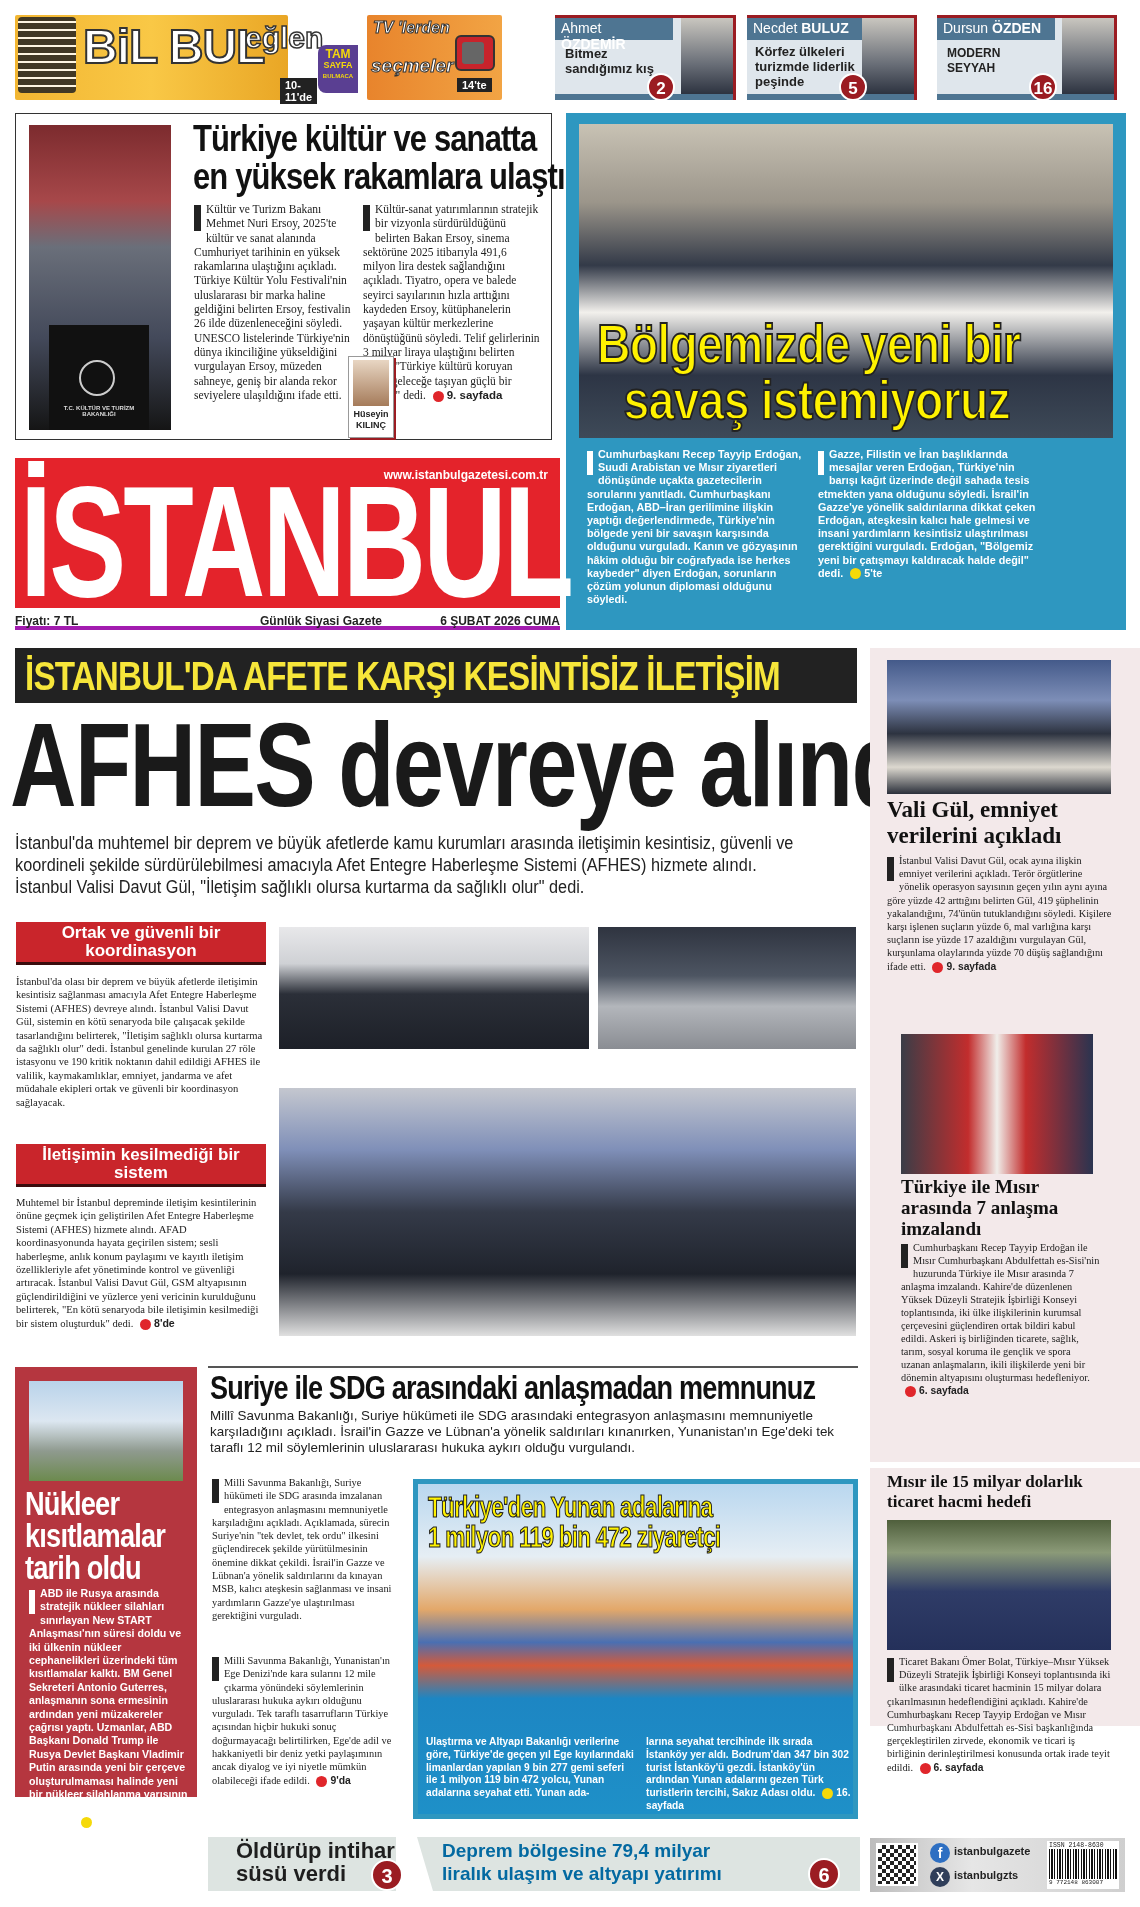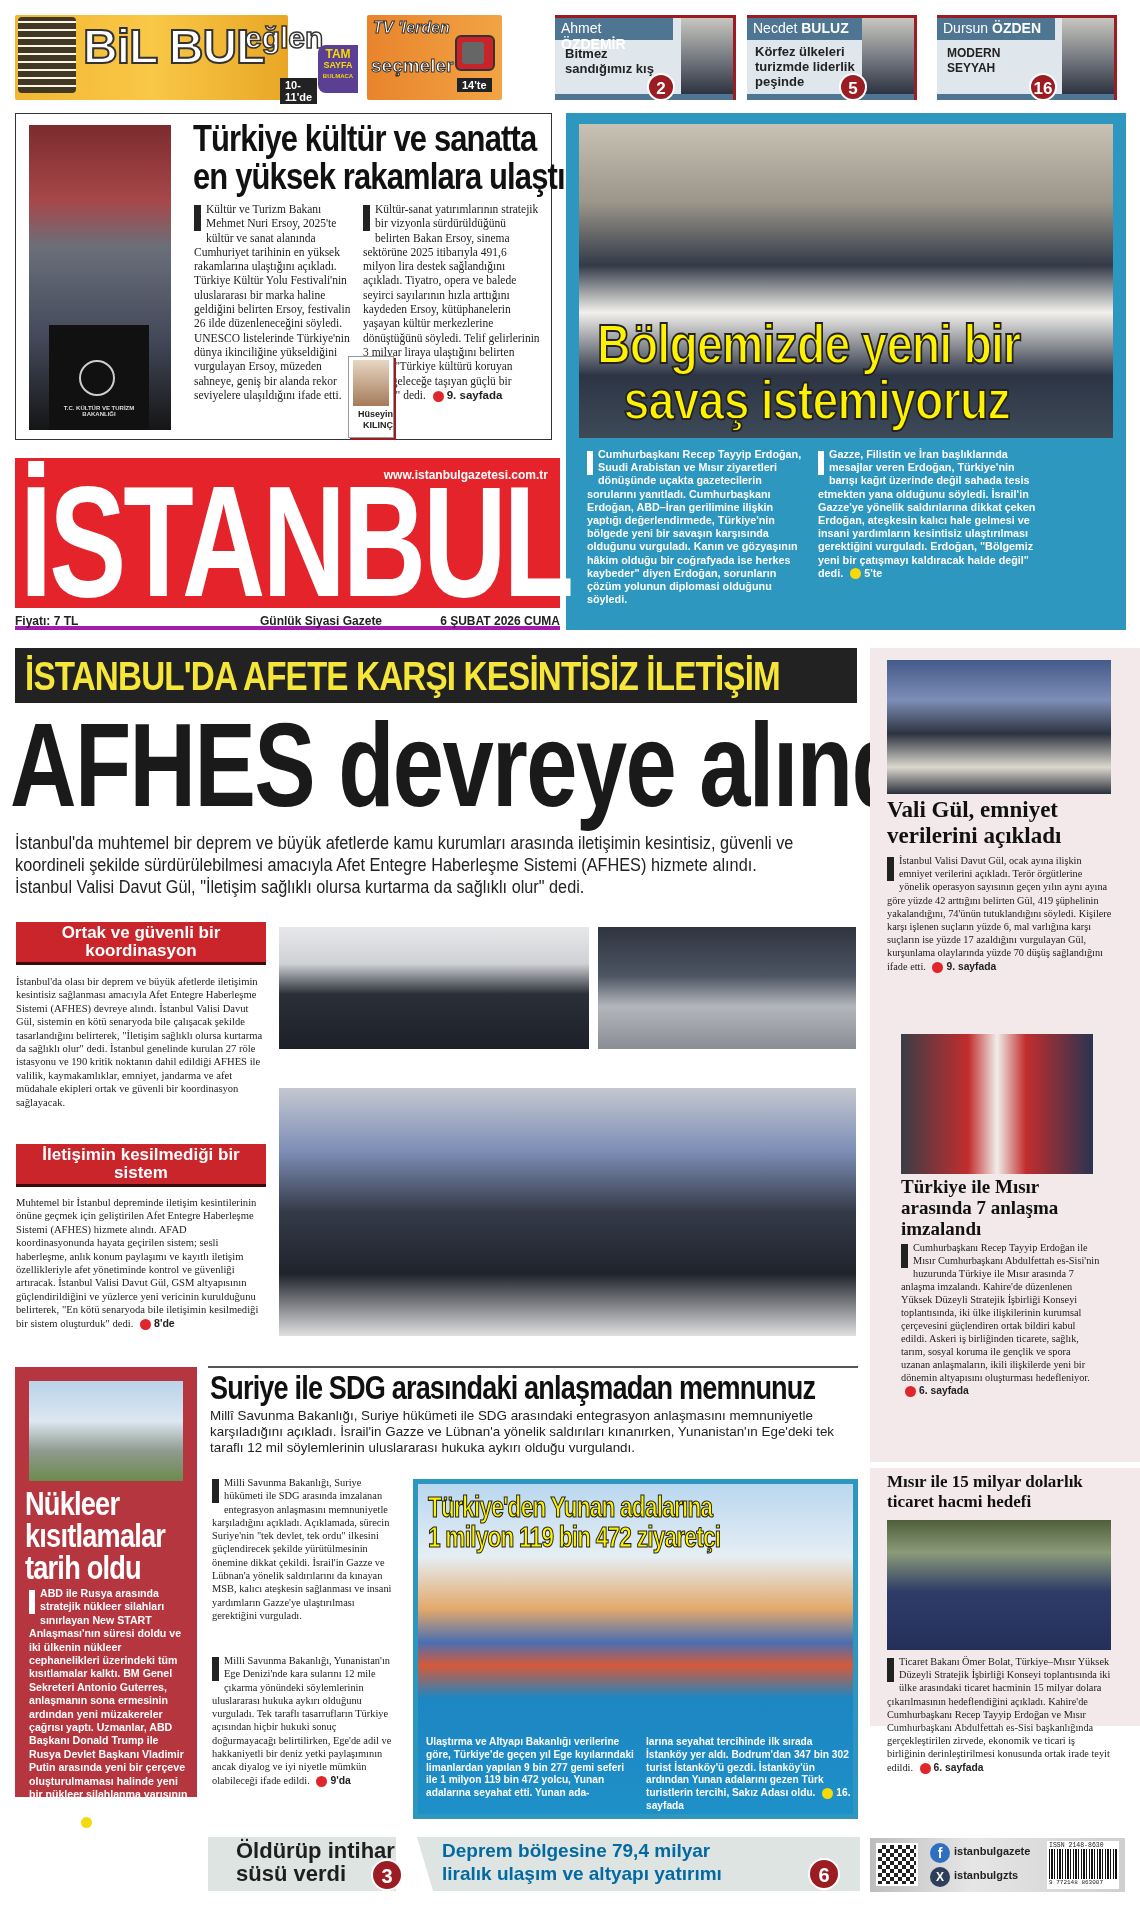--- a/index.html
+++ b/index.html
@@ -36,21 +36,21 @@
   <div class="abs" style="left:303px;top:30px;width:40px;height:48px;background:#5a3f92;border-radius:8px 0 0 8px;color:#f5d90a;font-weight:bold;text-align:center;font-size:9px;line-height:11px;padding-top:4px">
     <div style="font-size:12px">TAM</div>
     <div>SAYFA</div>
     <div style="font-size:6px">BULMACA</div>
   </div>
   <div class="abs" style="left:265px;top:63px;background:#222;color:#fff;font-size:11px;font-weight:bold;padding:1px 5px">10-11'de</div>
 </div>
 
 <div class="abs promo-tv">
   <div class="abs" style="left:6px;top:4px;font-size:16px;font-weight:bold;font-style:italic;color:#fff;-webkit-text-stroke:1px #333">TV 'lerden</div>
-  <div class="abs" style="left:4px;top:40px;font-size:19px;font-weight:bold;color:#fff;-webkit-text-stroke:1px #333">seçmeler</div>
+  <div class="abs" style="left:4px;top:40px;font-size:19px;font-weight:bold;font-style:italic;color:#fff;-webkit-text-stroke:1px #333">seçmeler</div>
   <div class="abs" style="left:88px;top:20px;width:40px;height:36px;background:#c8232b;border-radius:6px;border:2px solid #333">
     <div style="margin:5px;width:22px;height:22px;background:#666;border-radius:3px"></div>
   </div>
   <div class="abs" style="left:90px;top:63px;background:#222;color:#fff;font-size:11px;font-weight:bold;padding:1px 5px">14'te</div>
 </div>
 
 <div class="abs col-card" style="left:555px;width:181px">
   <div class="col-head"><span style="font-weight:normal">Ahmet</span> <b>ÖZDEMİR</b></div>
   <div class="col-title">Bitmez sandığımız kış</div>
   <div class="col-photo"></div>
@@ -77,21 +77,21 @@
     <div class="abs" style="left:20px;top:200px;width:100px;height:105px;background:#111"></div>
     <div class="abs" style="left:50px;top:235px;width:36px;height:36px;border:2px solid #ccc;border-radius:50%"></div>
     <div class="abs" style="left:22px;top:280px;width:96px;color:#ddd;font-size:6px;font-weight:bold;text-align:center">T.C. KÜLTÜR VE TURİZM BAKANLIĞI</div>
   </div>
   <div class="abs cond" style="left:177px;top:6px;font-size:36px;line-height:38px;color:#111;transform:scaleX(.86)">
     <div>Türkiye kültür ve sanatta</div>
     <div>en yüksek rakamlara ulaştı</div>
   </div>
   <div class="abs body-serif" style="left:178px;top:88px;width:158px;font-size:11.5px;line-height:14.3px"><span class="bar"></span><span>Kültür ve Turizm Bakanı Mehmet Nuri Ersoy, 2025'te kültür ve sanat alanında Cumhuriyet tarihinin en yüksek rakamlarına ulaştığını açıkladı. Türkiye Kültür Yolu Festivali'nin uluslararası bir marka haline geldiğini belirten Ersoy, festivalin 26 ilde düzenleneceğini söyledi. UNESCO listelerinde Türkiye'nin dünya ikinciliğine yükseldiğini vurgulayan Ersoy, müzeden sahneye, geniş bir alanda rekor seviyelere ulaşıldığını ifade etti.</span></div>
   <div class="abs body-serif" style="left:347px;top:88px;width:178px;font-size:11.5px;line-height:14.3px;text-indent:0"><span class="bar"></span><span>Kültür-sanat yatırımlarının stratejik bir vizyonla sürdürüldüğünü belirten Bakan Ersoy, sinema sektörüne 2025 itibarıyla 491,6 milyon lira destek sağlandığını açıkladı. Tiyatro, opera ve balede seyirci sayılarının hızla arttığını kaydeden Ersoy, kütüphanelerin yaşayan kültür merkezlerine dönüştüğünü söyledi. Telif gelirlerinin 3 milyar liraya ulaştığını belirten Ersoy, "Türkiye kültürü koruyan değil, geleceğe taşıyan güçlü bir ülkedir" dedi.</span> <span class="reddot"></span><b style="font-family:'Liberation Sans',sans-serif">9. sayfada</b></div>
-  <div class="abs" style="left:332px;top:242px;width:46px;height:82px;background:#fff;border:1px solid #999;box-shadow:2px 2px 0 #9b1c22;text-align:right">
+  <div class="abs" style="left:332px;top:242px;width:46px;height:82px;background:#fff;border:1px solid #999;box-shadow:2px 2px 0 #9b1c22;text-align:center">
     <div style="margin:3px auto;width:36px;height:46px;background:linear-gradient(180deg,#e8d6c3,#a57b5a)"></div>
     <div style="font-size:9px;font-weight:bold;line-height:11px">Hüseyin</div>
     <div style="font-size:9px;font-weight:bold;line-height:11px">KILINÇ</div>
   </div>
 </div>
 
 <div class="abs" style="left:566px;top:113px;width:560px;height:517px;background:#2e97c0">
   <div class="abs photo" style="left:13px;top:11px;width:534px;height:314px;background:linear-gradient(180deg,#c8c2b4 0%,#9b958a 25%,#333a48 45%,#f2f0ec 60%,#2d3545 80%,#3e4a58 100%)">
     <div class="abs cond" style="left:18px;top:192px;font-size:56px;line-height:56px;color:#fff200;-webkit-text-stroke:2px #222;transform:scaleX(.83);letter-spacing:-1px">
       <div>Bölgemizde yeni bir</div>

